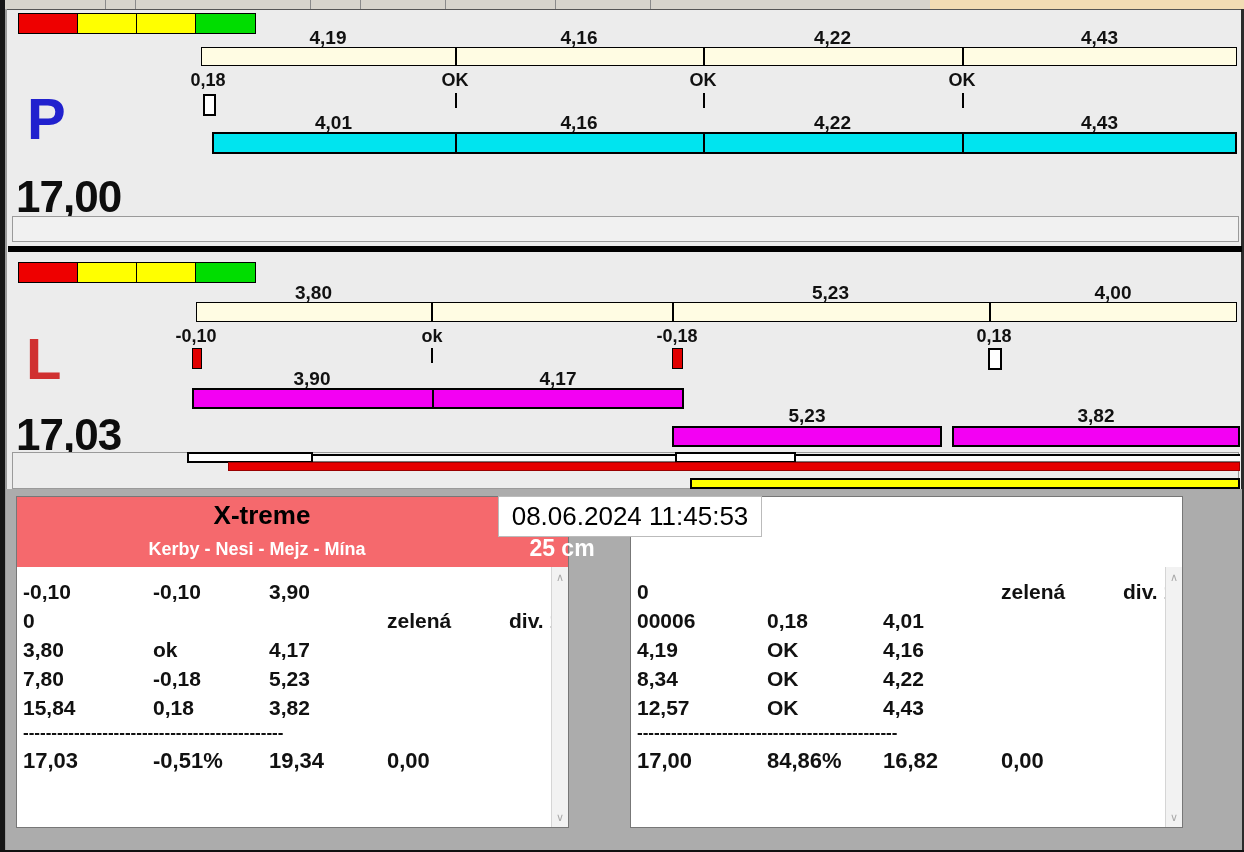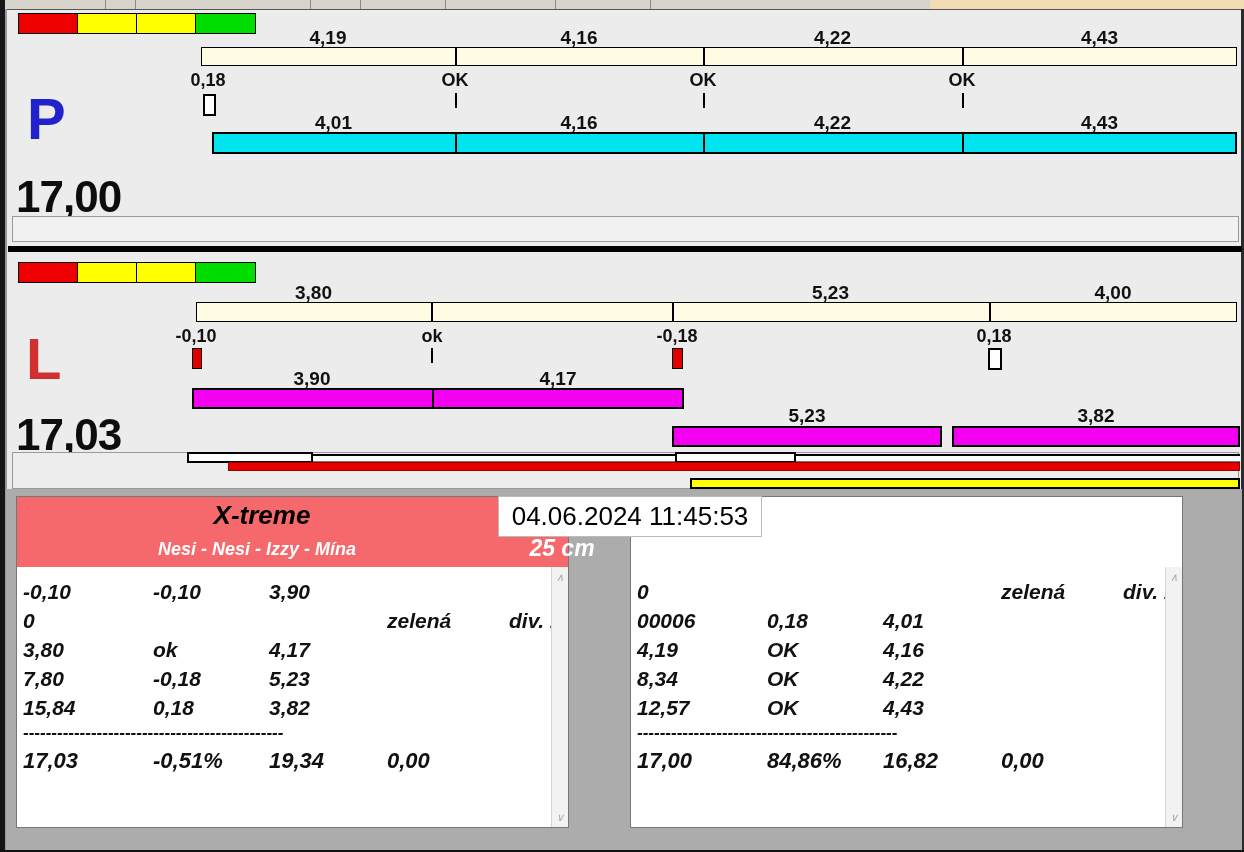--- a/index.html
+++ b/index.html
@@ -46,21 +46,21 @@
   .recessed{position:absolute;box-sizing:border-box;border:1px solid #9a9a9a;background:#F1F1F1;}
   .black-divider{position:absolute;background:#000;}
 
   .thin-base{position:absolute;background:#FBFBFB;border-top:2px solid #000;border-bottom:1px solid #777;box-sizing:border-box;}
   .thin-seg{position:absolute;background:#FFF;border:2px solid #000;box-sizing:border-box;}
   .thin-red{position:absolute;background:#E60000;border:1px solid #990000;box-sizing:border-box;}
   .thin-yellow{position:absolute;background:#FFFF00;border:2px solid #000;box-sizing:border-box;}
 
   
   .bottom-frame{position:absolute;left:6px;top:489px;width:1236px;height:361px;background:#ACACAC;}
-  .panel{position:absolute;top:496px;width:553px;height:332px;border:1px solid #777;box-sizing:border-box;background:#fff;font-style:italic;}
+  .panel{position:absolute;top:496px;width:553px;height:332px;border:1px solid #777;box-sizing:border-box;background:#fff;}
   .panel-left{left:16px;}
   .panel-right{left:630px;}
   .panel-header{position:absolute;left:0;top:0;right:0;height:70px;}
   .panel-left .panel-header{background:#F5696D;}
   .panel-right .panel-header{background:#6165E9;}
   .team-name{position:absolute;top:3px;font-size:26px;font-weight:bold;color:#000;text-align:center;}
   .team-dogs{position:absolute;top:42px;font-size:18px;font-weight:bold;color:#fff;text-align:center;}
   .jump-height{position:absolute;top:38px;font-size:23px;font-weight:bold;color:#fff;text-align:center;}
 
   .timestamp{position:absolute;left:498px;top:496px;width:262px;height:39px;background:#fff;
@@ -187,26 +187,26 @@
 
   <div class="recessed" style="left:12px;top:452px;width:1227px;height:37px;background:#EDEDED"></div>
   <div class="thin-base" style="left:190px;top:454px;width:1050px;height:8px"></div>
   <div class="thin-seg" style="left:187px;top:452px;width:126px;height:11px"></div>
   <div class="thin-seg" style="left:675px;top:452px;width:121px;height:11px"></div>
   <div class="thin-red" style="left:228px;top:462px;width:1012px;height:9px"></div>
   <div class="thin-yellow" style="left:690px;top:478px;width:550px;height:11px"></div>
 
   <div class="bottom-frame"></div>
 
-  <div class="timestamp">04.06.2024 11:45:53</div>
+  <div class="timestamp">08.06.2024 11:45:53</div>
 
   <div class="panel panel-left">
     <div class="panel-header">
       <div class="team-name" style="left:0;width:490px">X-treme</div>
-      <div class="team-dogs" style="left:0;width:480px">Nesi - Nesi - Izzy - Mína</div>
+      <div class="team-dogs" style="left:0;width:480px">Kerby - Nesi - Mejz - Mína</div>
       <div class="jump-height" style="left:480px;width:130px">25 cm</div>
     </div>
     <div class="table-body">
       <div class="trow">
         <span>-0,10</span>
         <span>-0,10</span>
         <span>3,90</span>
         <span></span>
         <span></span>
       </div>

